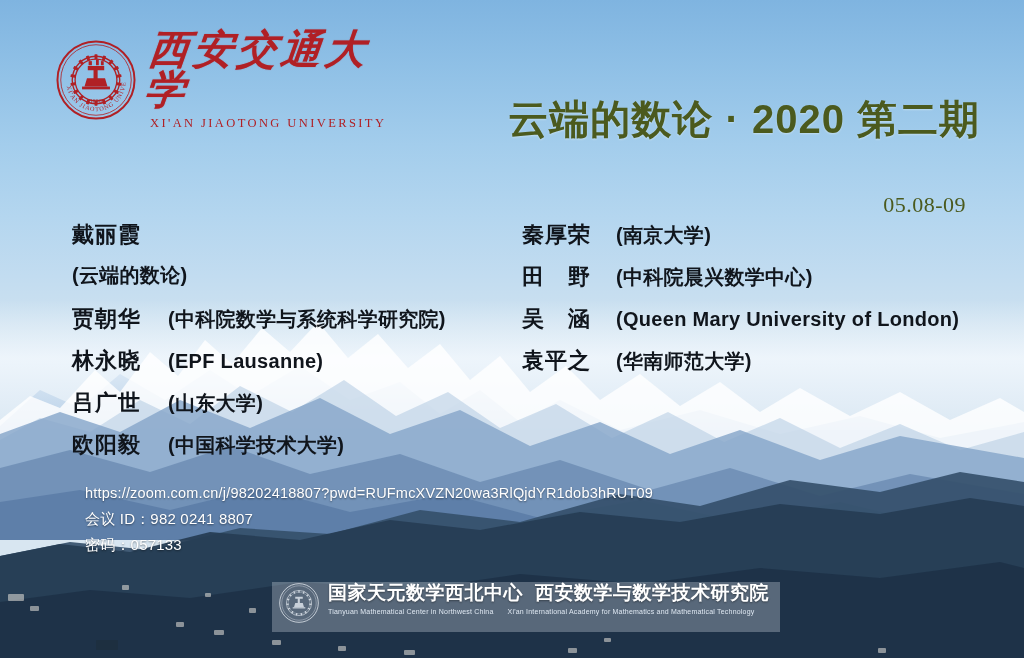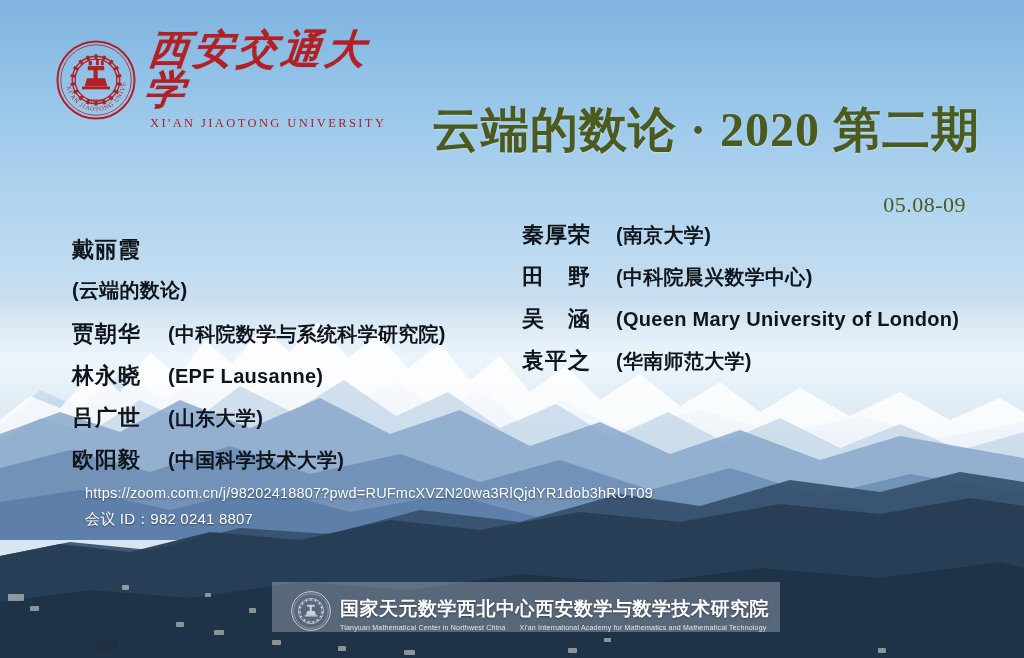--- a/index.html
+++ b/index.html
@@ -90,24 +90,24 @@
     font-size: 12.5px;
     letter-spacing: 2.4px;
     margin-top: 6px;
     margin-left: 3px;
     white-space: nowrap;
   }
 
   
   #title {
     position: absolute;
-    right: 44px; top: 98px;
-    font-family: Liberation Serif, serif;
+    right: 44px; top: 92px;
+    font-family: Liberation Sans, sans-serif;
     font-weight: bold;
-    font-size: 48px;
+    font-size: 40px;
     color: #4b5a1e;
     letter-spacing: 1px;
     white-space: nowrap;
     text-shadow: 0 1px 2px rgba(255,255,255,0.35);
   }
   #date {
     position: absolute;
     right: 58px; top: 192px;
     font-family: "Liberation Serif", "DejaVu Serif", serif;
     font-size: 22px;
@@ -117,21 +117,21 @@
   }
 
   
   #speakers {
     position: absolute;
     left: 0; top: 220px;
     width: 1024px;
     display: flex;
   }
   .col { display: flex; flex-direction: column; }
-  .col-left  { margin-left: 72px;  width: 450px; margin-top: 15px; }
+  .col-left  { margin-left: 72px;  width: 450px; }
   .col-right { margin-left: 0px;   width: 470px; }
 
   .speaker {
     display: flex;
     align-items: baseline;
     height: 42px;
     white-space: nowrap;
   }
   .sp-name {
     font-family: "Liberation Sans", "DejaVu Sans", sans-serif;
@@ -167,39 +167,39 @@
   }
   #meet-url { font-size: 14.5px; }
 
   
   #banner {
     position: absolute;
     left: 272px; top: 582px;
     width: 508px; height: 50px;
     background: rgba(225,232,240,0.30);
     display: flex;
-    align-items: flex-end;
-    padding-left: 18px;
+    align-items: flex-start;
+    padding-left: 6px;
     box-sizing: border-box;
   }
   #tianyuan-seal { width: 42px; height: 42px; flex: 0 0 auto; opacity: .92; }
   #banner-text { margin-left: 8px; }
   .banner-cn {
     display: flex;
     align-items: baseline;
     color: #ffffff;
     font-family: "Liberation Sans", "DejaVu Sans", sans-serif;
     font-weight: bold;
     font-size: 19px;
     letter-spacing: .5px;
     line-height: 1.15;
     white-space: nowrap;
     text-shadow: 0 1px 2px rgba(0,0,0,.4);
   }
-  .banner-cn .b2 { }
+  .banner-cn .b2 { margin-left: 12px; }
   .banner-en {
     display: flex;
     color: #dfe8f2;
     font-family: "Liberation Sans", "DejaVu Sans", sans-serif;
     font-size: 7px;
     letter-spacing: .2px;
     line-height: 1.3;
     margin-top: 3px;
     white-space: nowrap;
   }
@@ -348,20 +348,21 @@
       <div class="speaker">
         <span class="sp-name spaced">袁平之</span>
         <span class="sp-aff">(华南师范大学)</span>
       </div>
     </div>
   </div>
 
   <div id="meeting">
     <div class="meet-line" id="meet-url">https://zoom.com.cn/j/98202418807?pwd=RUFmcXVZN20wa3RlQjdYR1dob3hRUT09</div>
     <div class="meet-line">会议 ID：982 0241 8807</div>
+    <div class="meet-line">密码：057133</div>
   </div>
 
   <div id="banner">
     <svg id="tianyuan-seal" viewBox="0 0 100 100">
       <circle cx="50" cy="50" r="46" fill="none" stroke="#eef3f9" stroke-width="2.2" opacity=".85"></circle>
       <circle cx="50" cy="50" r="41" fill="none" stroke="#eef3f9" stroke-width="1.2" opacity=".75"></circle>
       <circle cx="50" cy="50" r="30" fill="none" stroke="#eef3f9" stroke-width="1.8" opacity=".8"></circle>
       <circle cx="50" cy="50" r="26" fill="none" stroke="#eef3f9" stroke-width="1" opacity=".7"></circle>
       <g fill="#eef3f9" opacity=".82">
         <rect x="48.4" y="20" width="3.2" height="5.5" rx="0.5"></rect>

